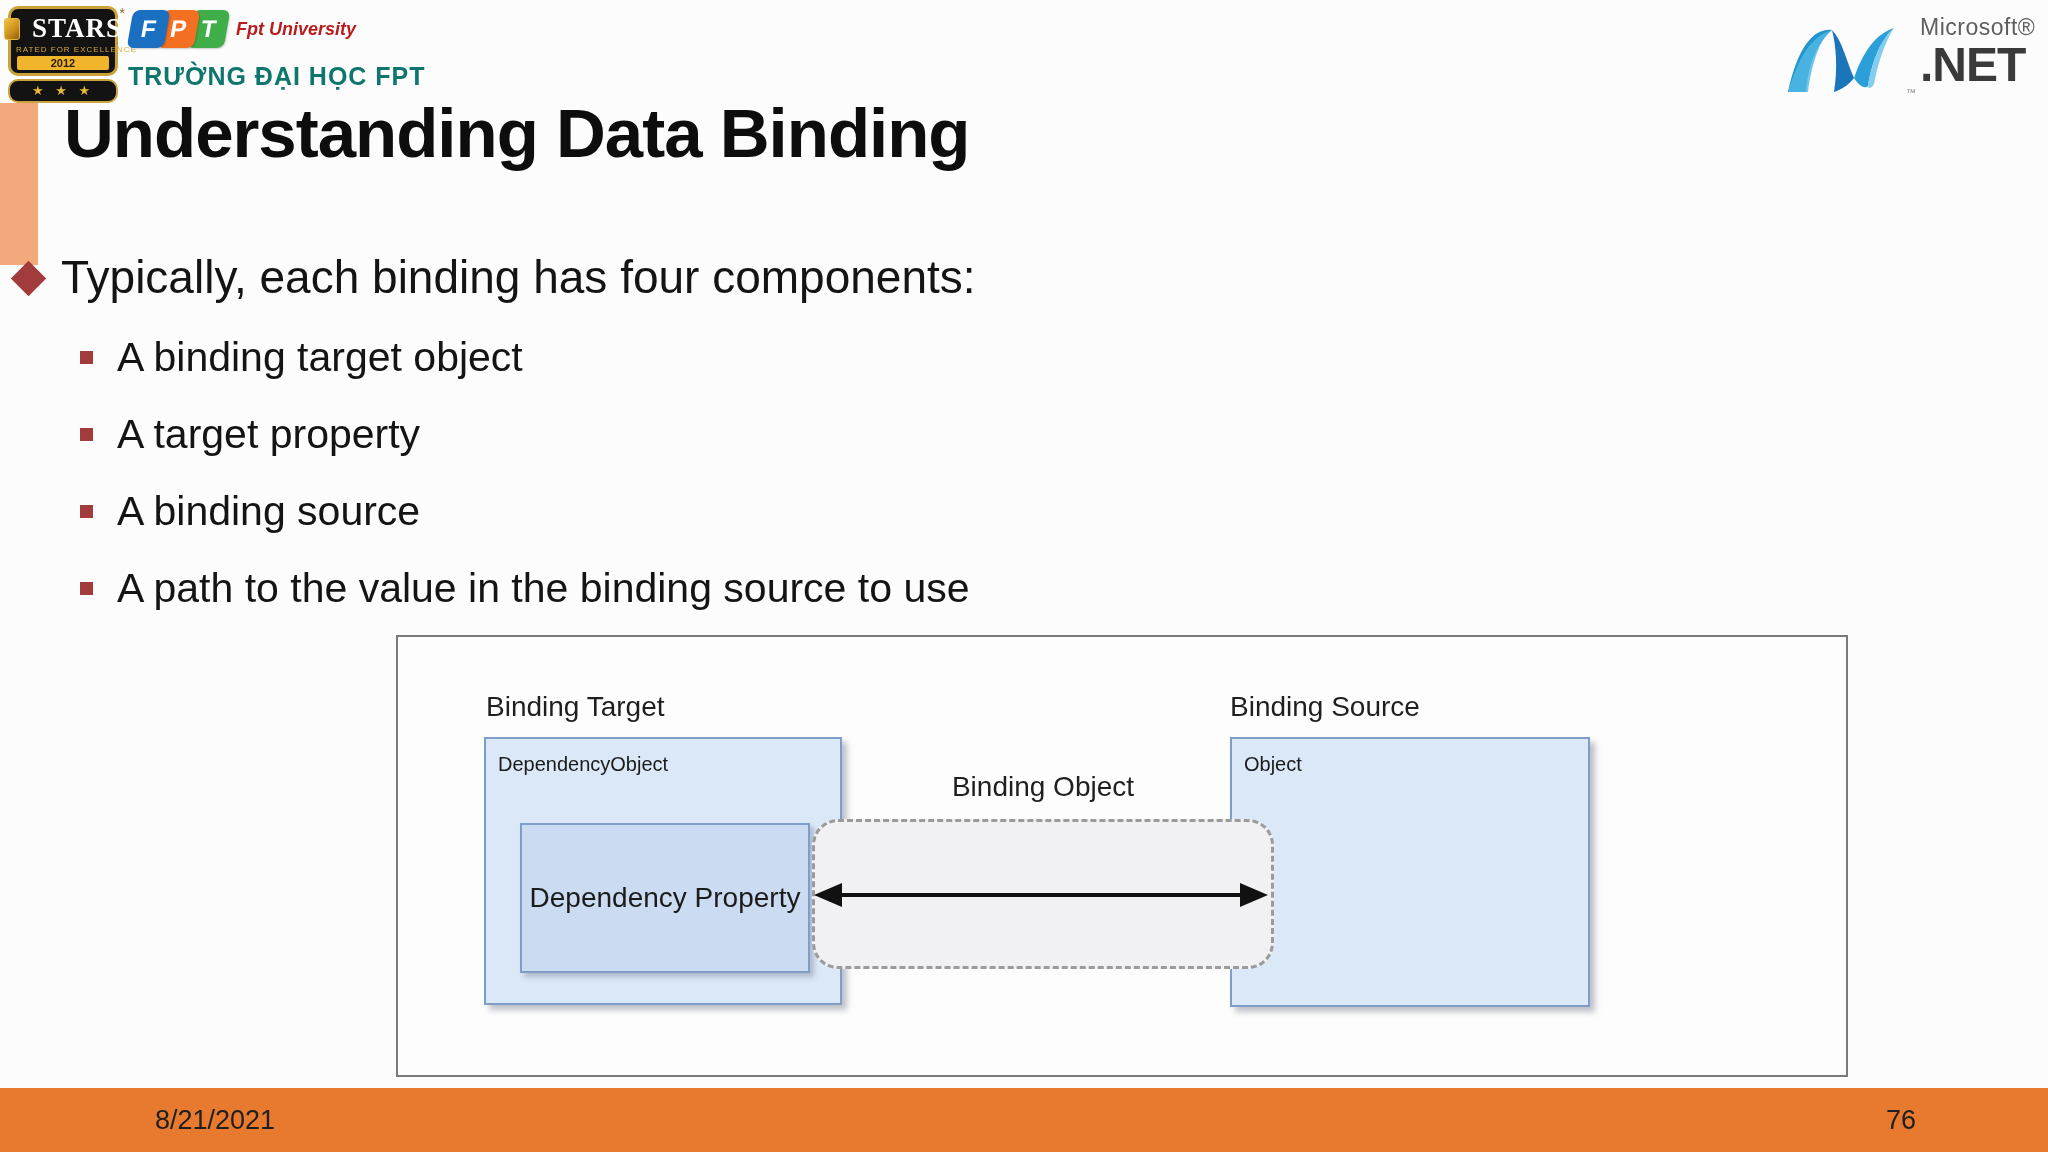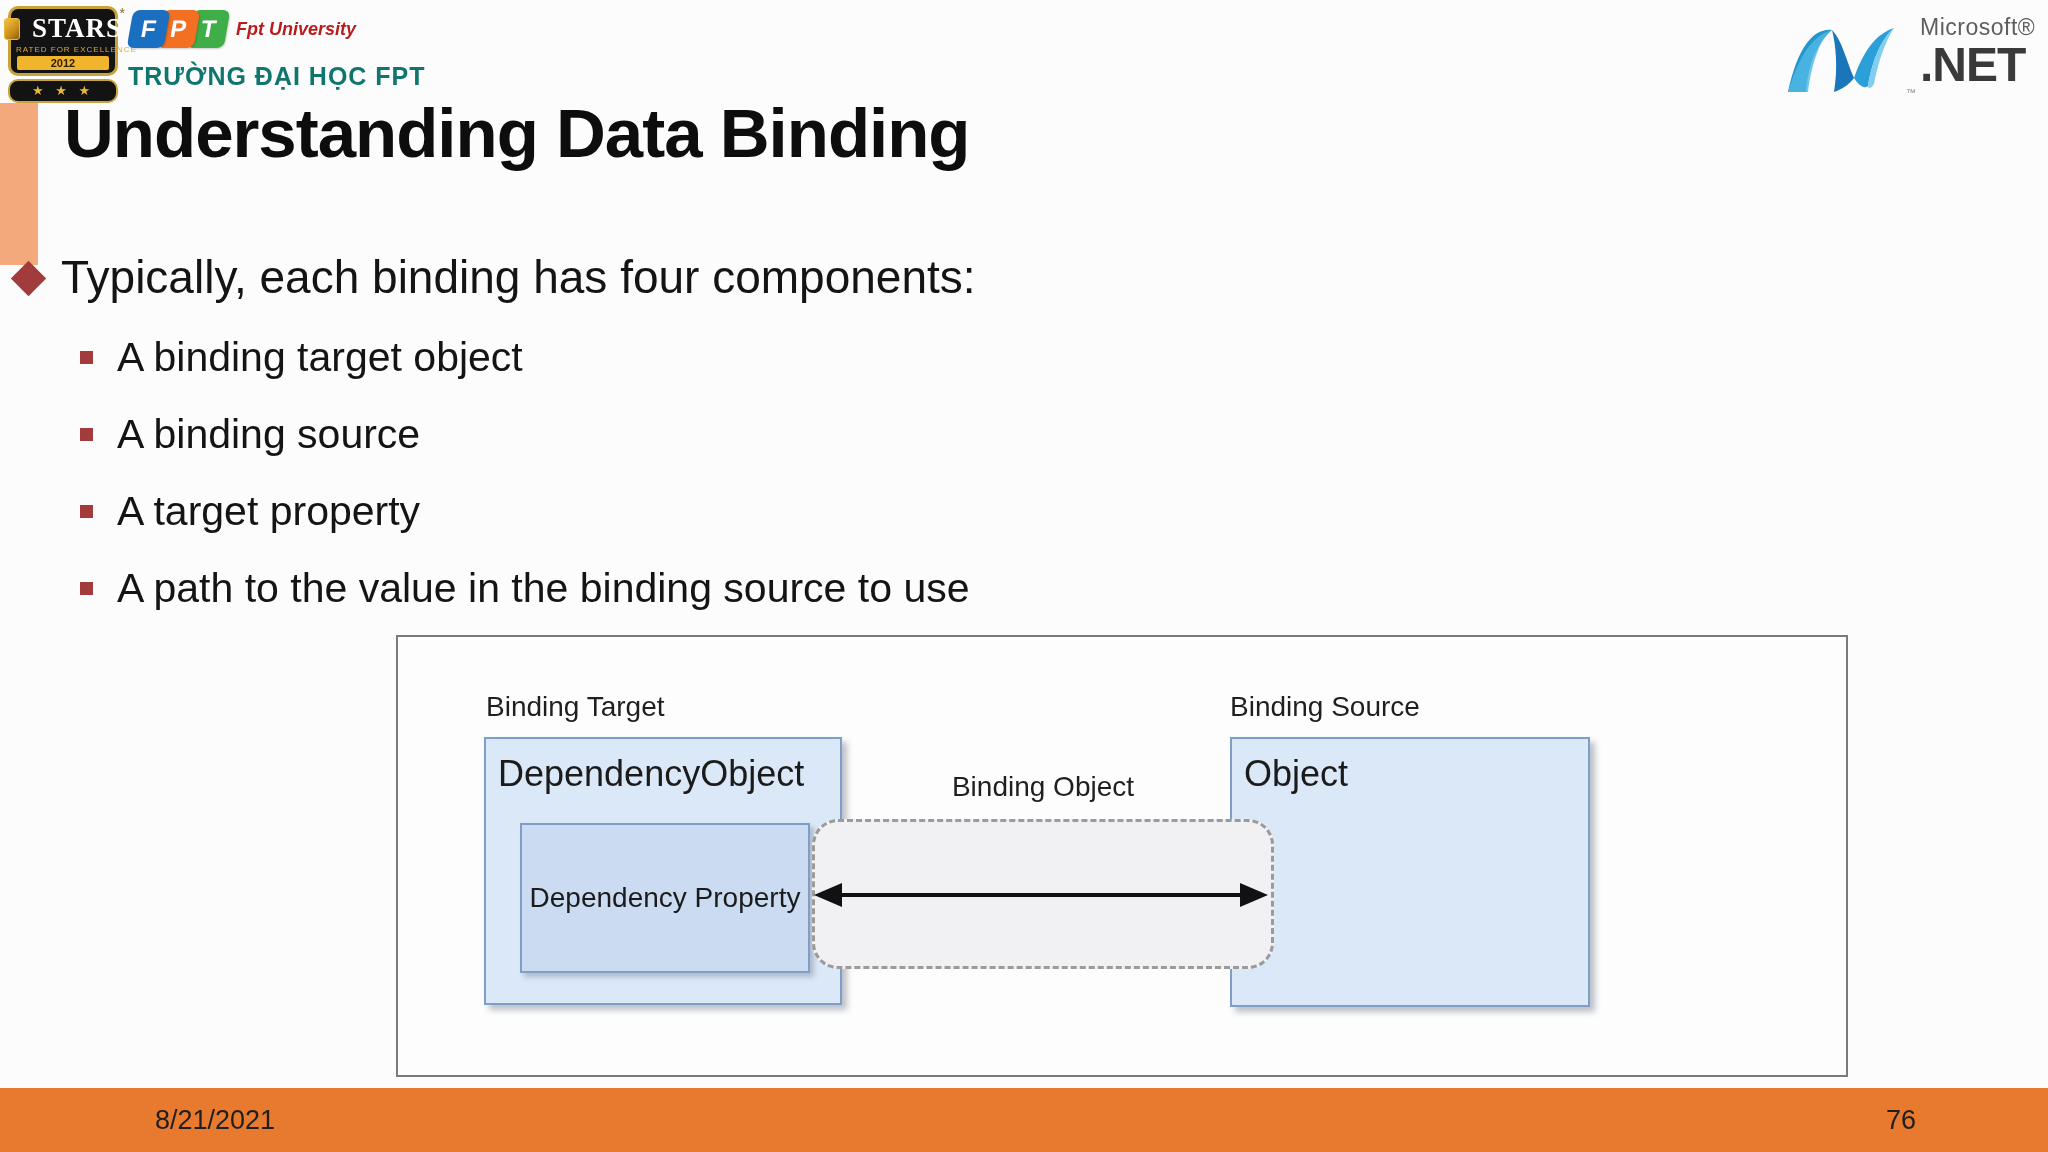--- a/index.html
+++ b/index.html
@@ -89,21 +89,21 @@
   .lbl-source { left: 832px; top: 54px; }
   .lbl-binding-object { left: 414px; top: 134px; width: 462px; text-align: center; }
 
   .obj-box {
     position: absolute; top: 100px; width: 358px; height: 268px;
     background: #DBE8F7; border: 2px solid #7E9EC8;
     box-shadow: 5px 5px 6px rgba(110,120,135,.45); z-index: 0;
   }
   .obj-left { left: 86px; }
   .obj-right { left: 832px; width: 360px; height: 270px; }
-  .obj-box-label { position: absolute; left: 12px; top: 14px; font-size: 36px; color: #1B1B1B; }
+  .obj-box-label { position: absolute; left: 12px; top: 14px; font-size: 20px; color: #1B1B1B; }
 
   .inner-box {
     position: absolute; left: 34px; top: 84px; width: 290px; height: 150px;
     background: #CBDCF2; border: 2px solid #7E9EC8;
     display: flex; align-items: center; justify-content: center; text-align: center;
     font-size: 28px; color: #1B1B1B; line-height: 1.3;
     box-shadow: 4px 4px 5px rgba(110,120,135,.4); z-index: 2;
   }
   .obj-right .inner-box { left: 30px; top: 86px; width: 298px; height: 148px; }
 
@@ -169,25 +169,25 @@
   <div class="bullet-l1">
     <span class="bullet-diamond"></span>
     <span class="bullet-l1-text">Typically, each binding has four components:</span>
   </div>
   <div class="bullet-l2">
     <span class="bullet-square"></span>
     <span class="bullet-l2-text">A binding target object</span>
   </div>
   <div class="bullet-l2">
     <span class="bullet-square"></span>
+    <span class="bullet-l2-text">A target property</span>
+  </div>
+  <div class="bullet-l2">
+    <span class="bullet-square"></span>
     <span class="bullet-l2-text">A binding source</span>
-  </div>
-  <div class="bullet-l2">
-    <span class="bullet-square"></span>
-    <span class="bullet-l2-text">A target property</span>
   </div>
   <div class="bullet-l2">
     <span class="bullet-square"></span>
     <span class="bullet-l2-text">A path to the value in the binding source to use</span>
   </div>
 </div>
 
 <div class="diagram">
   <div class="diag-label lbl-target">Binding Target</div>
   <div class="diag-label lbl-source">Binding Source</div>

